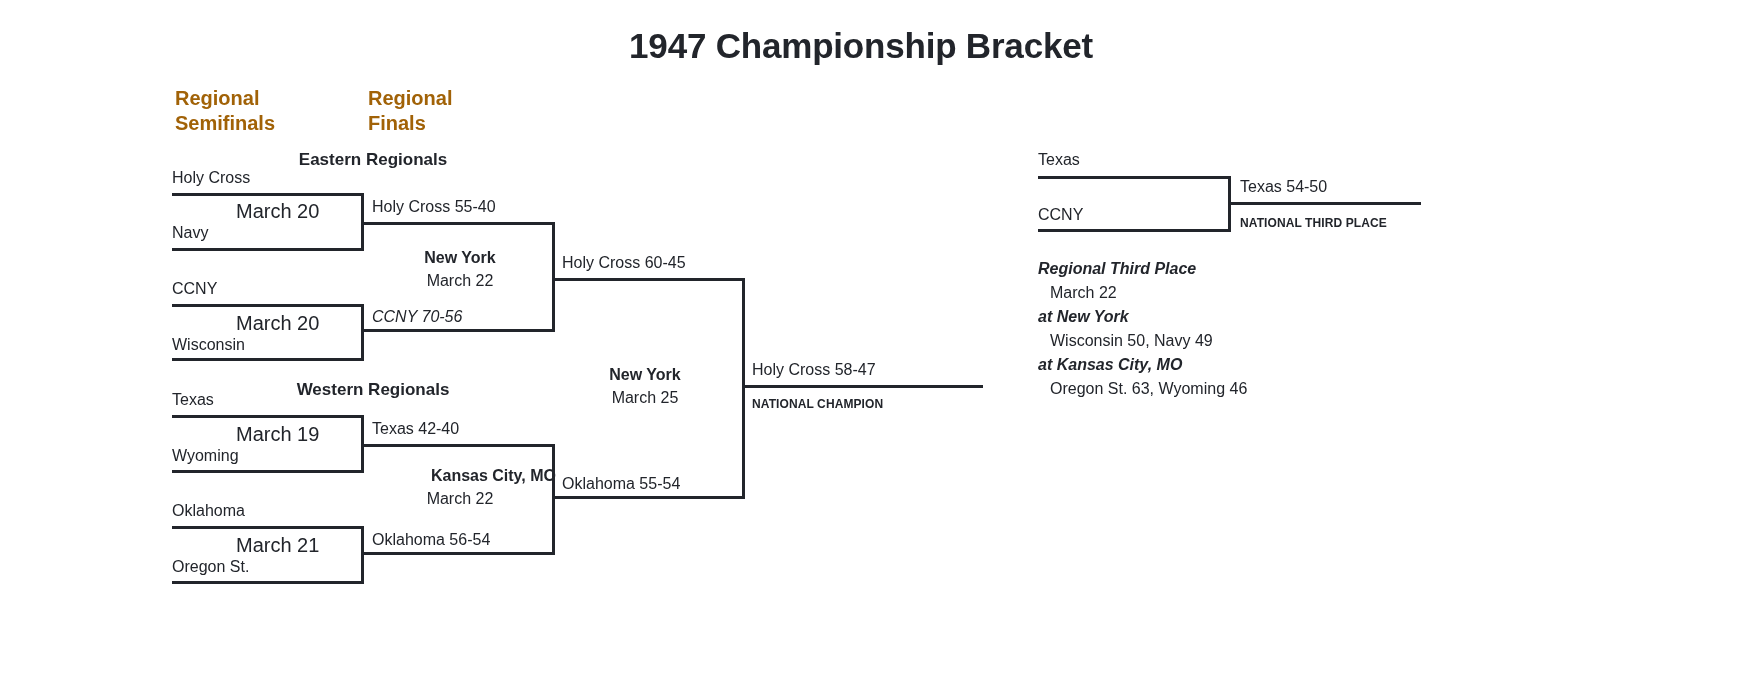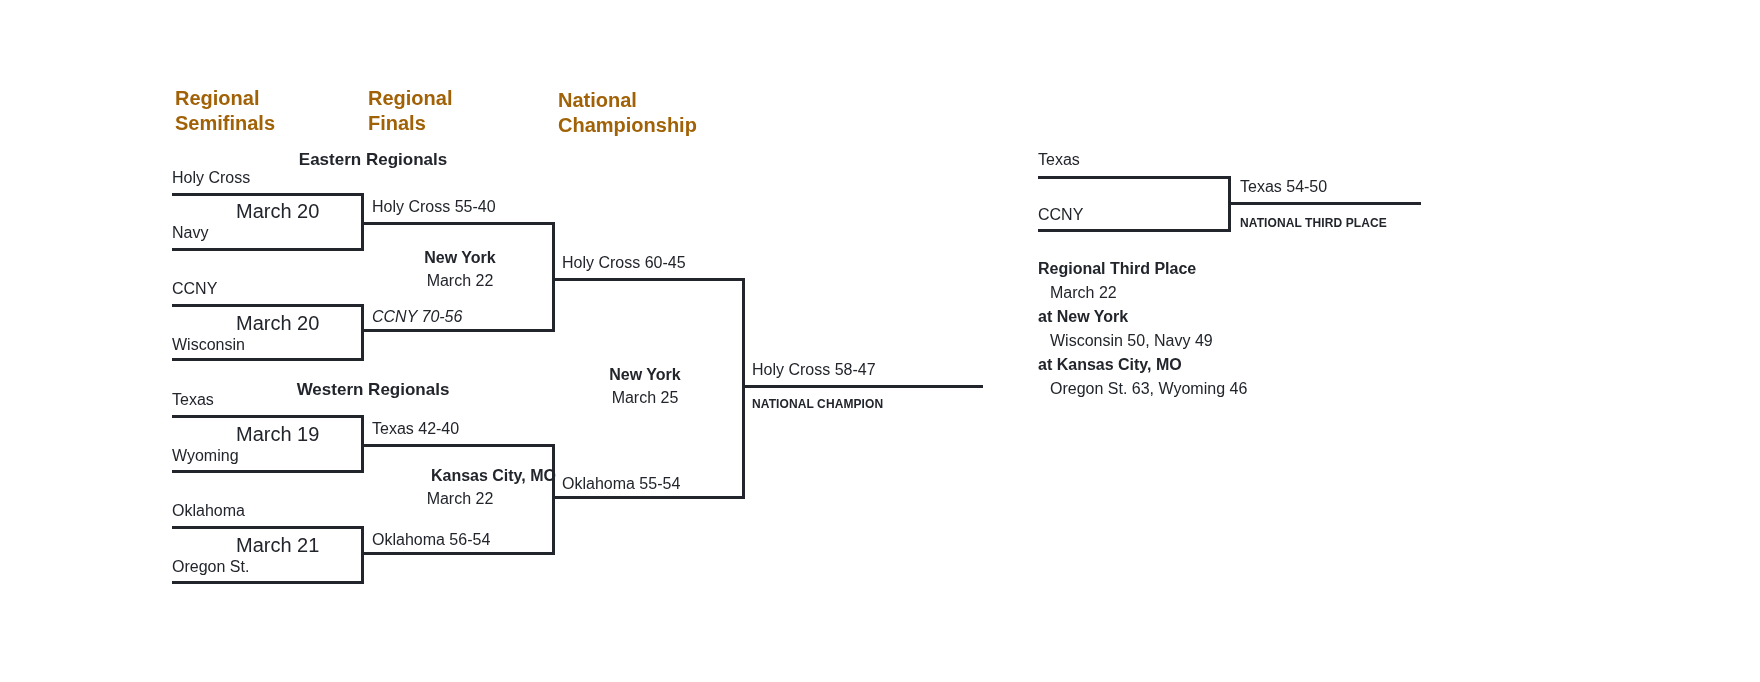--- a/index.html
+++ b/index.html
@@ -94,45 +94,43 @@
   
   .hline { background: #22252b; height: 3px; }
   .vline { background: #22252b; width: 3px; }
 
   
   .note-head {
     font-size: 16px;
     font-weight: bold;
     color: #22252b;
     white-space: nowrap;
+    font-style: italic;
   }
   .note-sub {
     font-size: 16px;
     color: #22252b;
     white-space: nowrap;
   }
 </style>
 </head>
 <body>
 
 <div id="bracket-page">
 
+  <div class="abs" id="page-title">1947 Championship Bracket</div>
 
   <div class="abs col-header" id="hdr-regional-semifinals">
     <div>Regional</div>
     <div>Semifinals</div>
   </div>
   <div class="abs col-header" id="hdr-regional-finals">
     <div>Regional</div>
     <div>Finals</div>
   </div>
-  <div class="abs col-header" id="hdr-national-champ">
-    <div>National</div>
-    <div>Championship</div>
-  </div>
 
   <div class="abs region-label" id="label-eastern">Eastern Regionals</div>
   <div class="abs region-label" id="label-western">Western Regionals</div>
 
   <div class="abs team" style="left:172px; top:169px;">Holy Cross</div>
   <div class="abs hline" style="left:172px; top:193px; width:192px;"></div>
   <div class="abs date" style="left:236px; top:200px;">March 20</div>
   <div class="abs team" style="left:172px; top:224px;">Navy</div>
   <div class="abs hline" style="left:172px; top:248px; width:192px;"></div>
   <div class="abs vline" style="left:361px; top:193px; height:58px;"></div>

